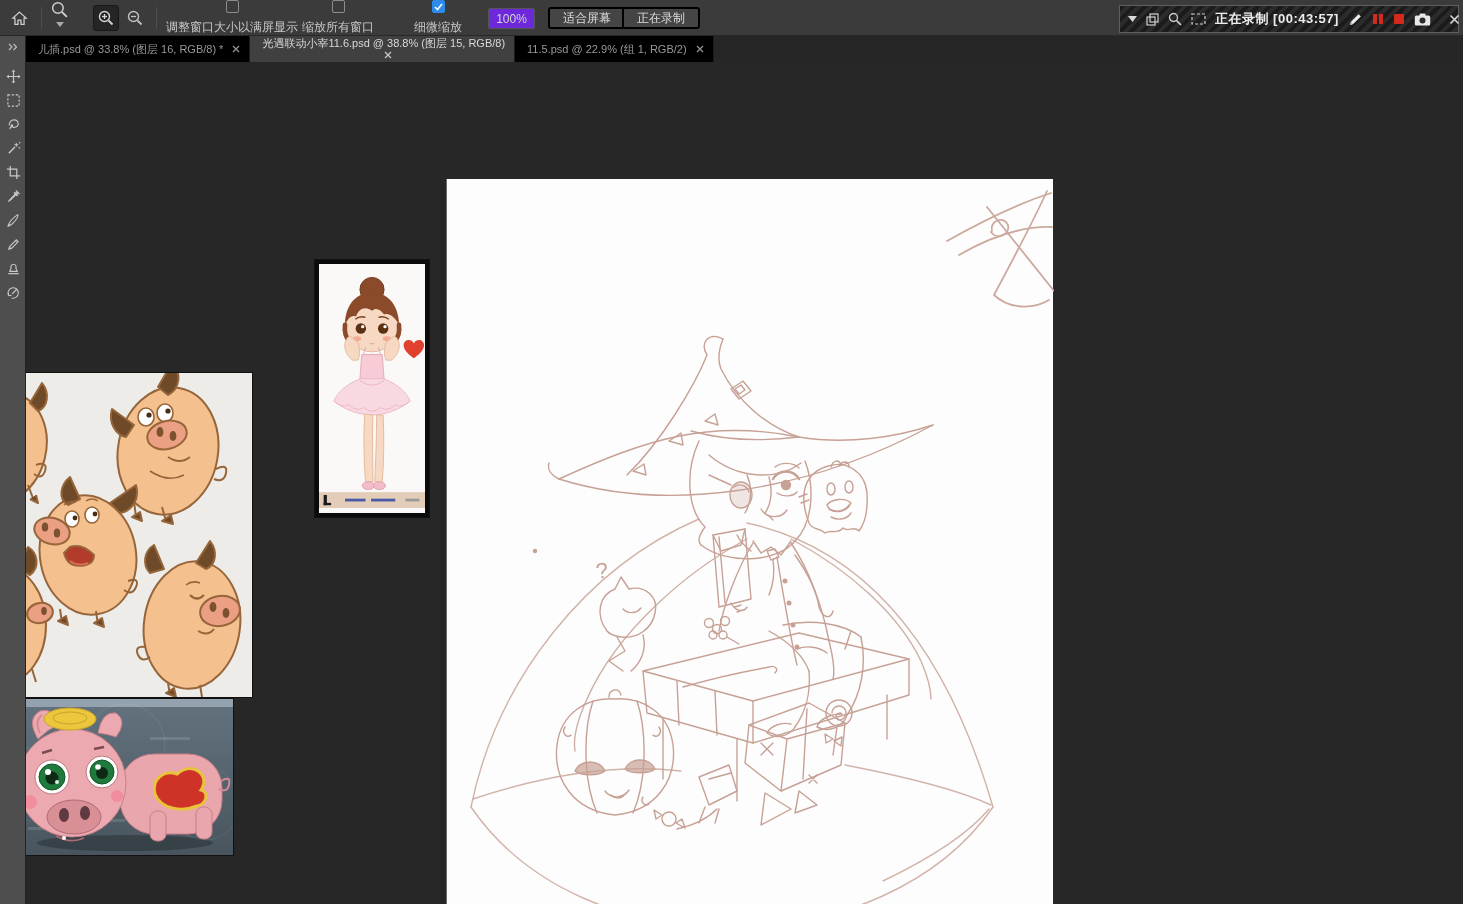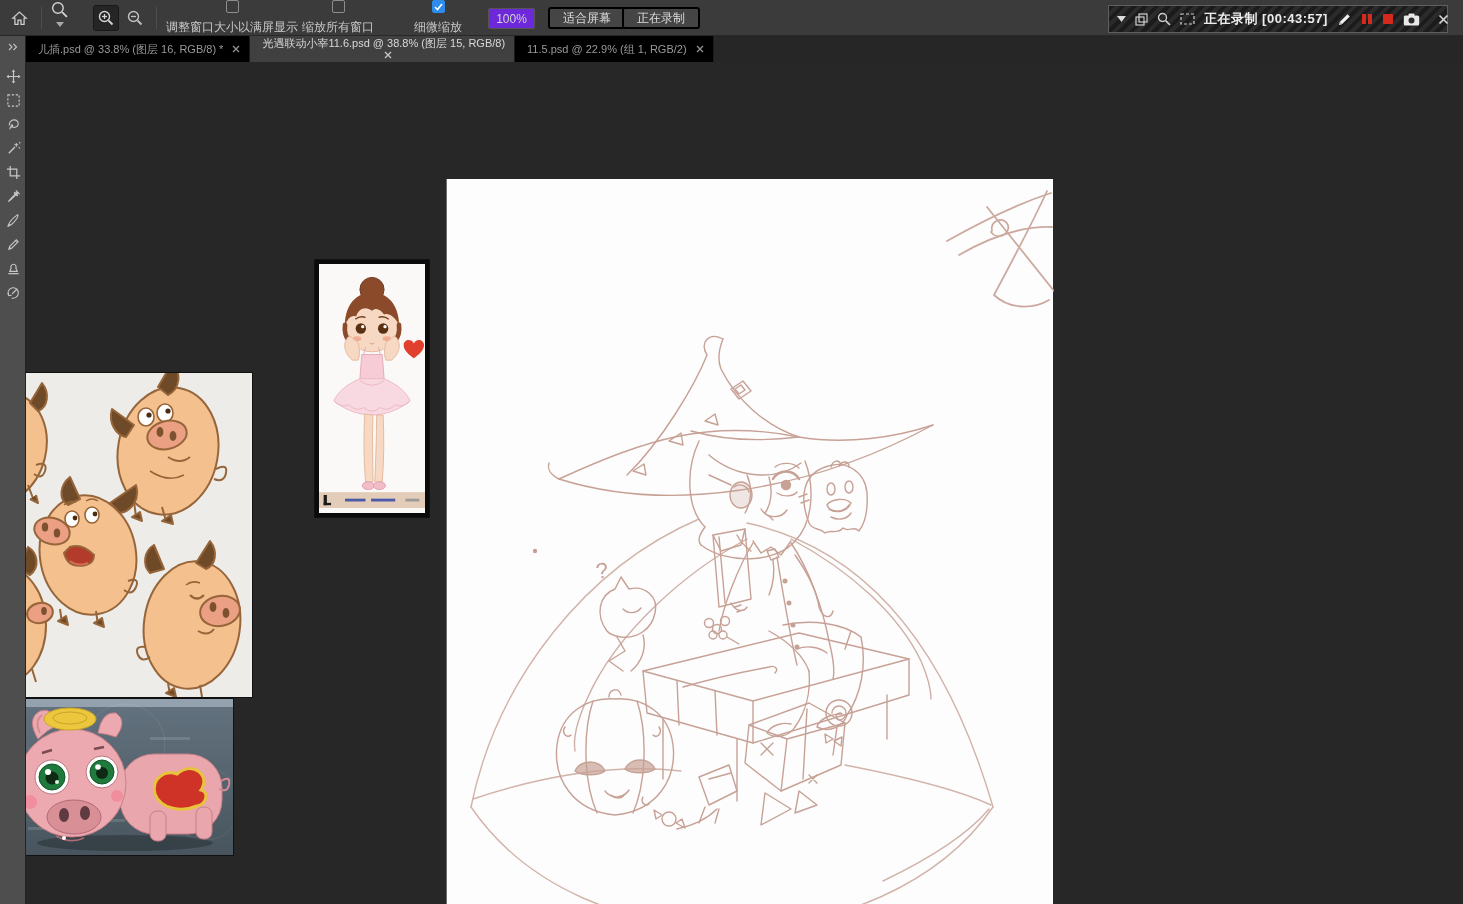--- a/index.html
+++ b/index.html
@@ -17,21 +17,21 @@
   .chk { width:13px; height:13px; border:1px solid #8d8d8d; border-radius:2px; background:transparent;
     display:flex; align-items:center; justify-content:center; }
   .chk.on { background:#2d8ceb; border-color:#2d8ceb; }
   .oblabel { font-size:12px; color:#c9c9c9; white-space:nowrap; }
   .pctbox { width:47px; height:21px; top:8px; background:#6d28d9; border:1px solid #555;
     border-radius:2px; justify-content:center; font-size:12px; color:#d4d4d4; }
   .obbtn { height:22px; top:7px; padding:0 13px; background:#454545; border:2px solid #000000;
     border-radius:3px; font-size:12px; color:#dedede; justify-content:center; }
 
   
-  #recbar { position:absolute; top:5px; right:15px; width:340px; height:28px; z-index:40;
+  #recbar { position:absolute; top:5px; right:4px; width:340px; height:28px; z-index:40;
     background:repeating-linear-gradient(135deg,#1b1b1b 0 4px,#2b2b2b 4px 8px);
     border:1px solid #5f5f5f; display:flex; align-items:center; padding:0 8px; gap:9px; }
   #recbar .rtext { font-size:13px; font-weight:bold; color:#ececec; white-space:nowrap; letter-spacing:.5px; flex:1; text-align:center; }
   .ric { display:flex; align-items:center; justify-content:center; }
 
   
   #tabbar { position:absolute; left:26px; top:36px; right:0; height:26px; background:#262626;
     display:flex; z-index:20; }
   .tab { display:inline-flex; align-items:center; height:26px; padding:0 9px 0 12px;
     background:#000000; border-right:1px solid #1c1c1c; font-size:11px; color:#999;

